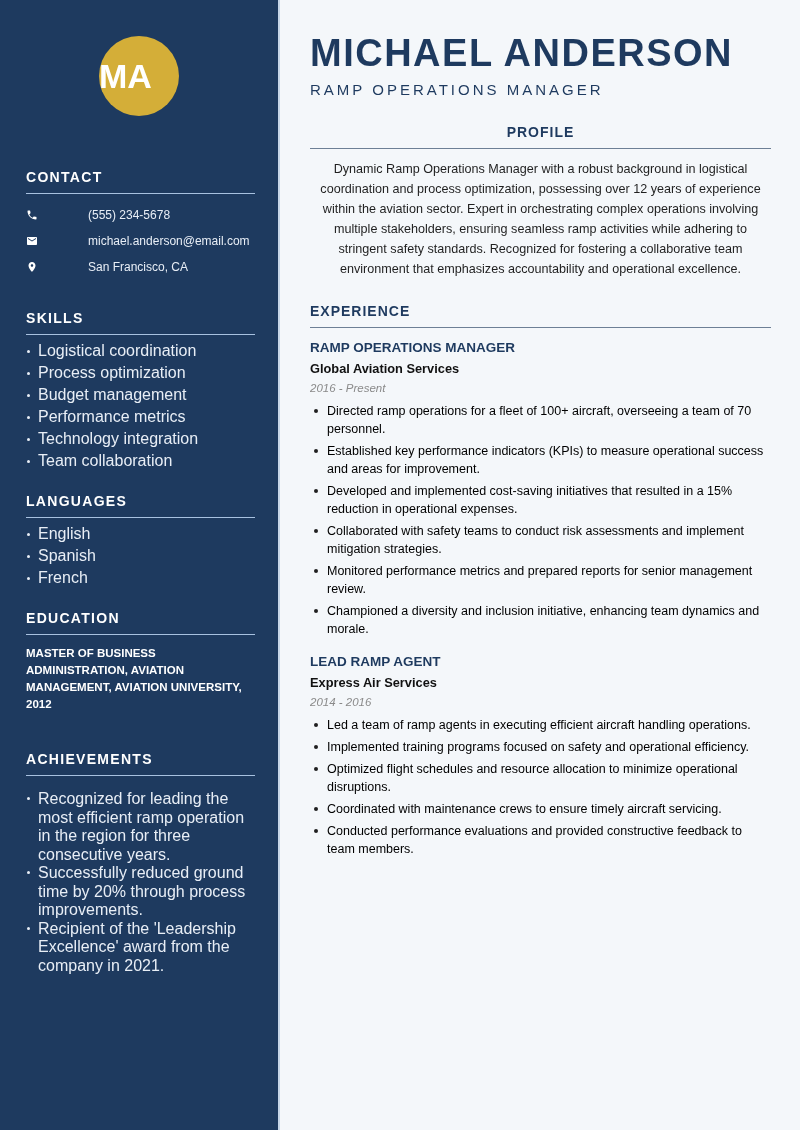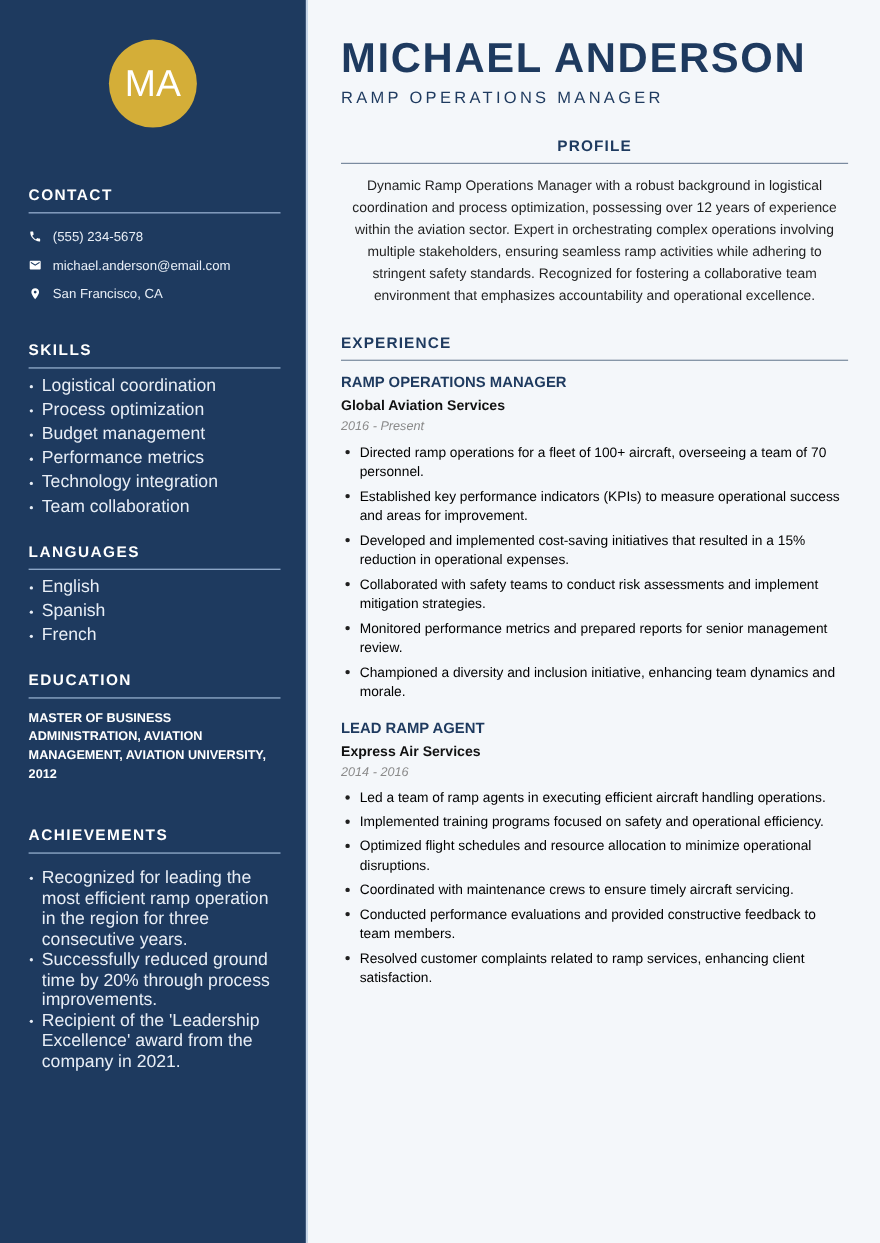--- a/index.html
+++ b/index.html
@@ -15,36 +15,37 @@
     width: 280px; height: 1130px;
     background: #1e3a5f;
     border-right: 2px solid #c7d6e8;
     color: #ffffff;
     padding: 36px 26px 0 26px;
   }
   .avatar {
     width: 80px; height: 80px; border-radius: 50%;
     background: #d4ae38;
     margin: 0 auto;
-    display: flex; align-items: center; justify-content: center;
-    color: #ffffff; font-weight: normal; font-size: 34px; letter-spacing: 0px;
+    display: flex; align-items: center; justify-content: flex-start;
+    color: #ffffff; font-weight: bold; font-size: 34px; letter-spacing: 0px;
   }
   .side-section { margin-top: 0; }
   .side-title {
     font-size: 14px; font-weight: bold; letter-spacing: 1.3px;
     color: #ffffff;
     padding-bottom: 8px;
     border-bottom: 1.5px solid #a8c1e0;
     width: 229px;
   }
   .contact { margin-top: 53px; }
   .contact-row {
     display: flex; align-items: center;
     font-size: 12px; color: #e8eef6;
     height: 26px;
+    gap: 40px;
   }
   .contact-row:first-of-type { margin-top: 8px; }
   .contact-icon { width: 22px; display: flex; align-items: center; }
   .contact-icon svg { width: 12px; height: 12px; fill: #ffffff; }
   .side-list { list-style: none; margin-top: 8px; }
   .side-list li {
     font-size: 16px; color: #e8eef6;
     position: relative; padding-left: 12px;
     line-height: 16px; margin-bottom: 6px;
   }
@@ -205,17 +206,16 @@
     <div class="job">
       <div class="job-title">LEAD RAMP AGENT</div>
       <div class="job-company">Express Air Services</div>
       <div class="job-dates">2014 - 2016</div>
       <ul class="job-list">
         <li>Led a team of ramp agents in executing efficient aircraft handling operations.</li>
         <li>Implemented training programs focused on safety and operational efficiency.</li>
         <li>Optimized flight schedules and resource allocation to minimize operational disruptions.</li>
         <li>Coordinated with maintenance crews to ensure timely aircraft servicing.</li>
         <li>Conducted performance evaluations and provided constructive feedback to team members.</li>
-        <li>Resolved customer complaints related to ramp services, enhancing client satisfaction.</li>
       </ul>
     </div>
   </section>
 </main>
 
 </body></html>

